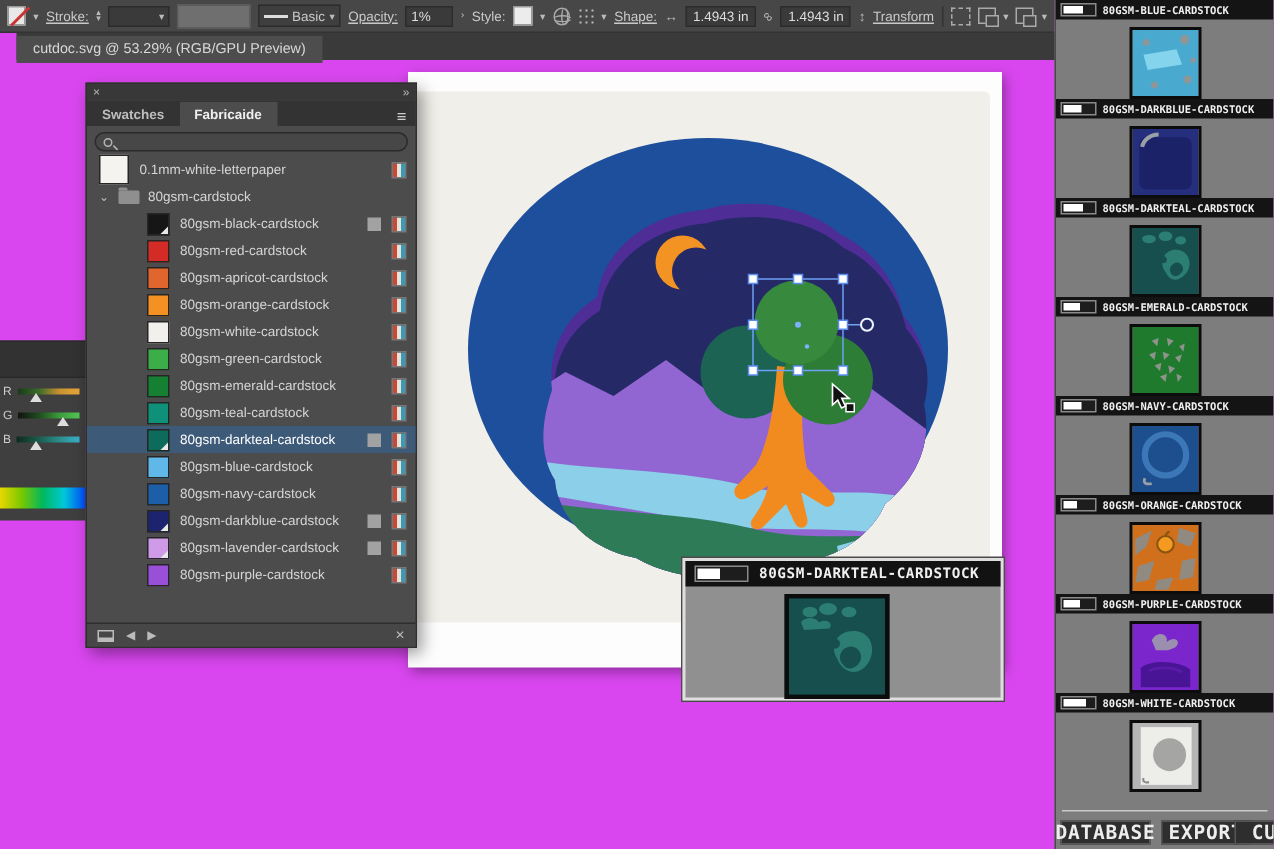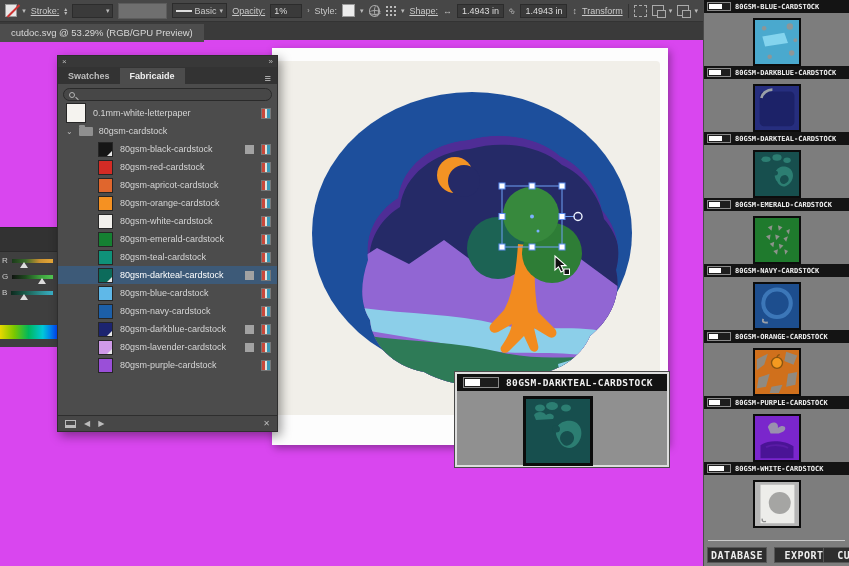--- a/index.html
+++ b/index.html
@@ -37,21 +37,21 @@
     background-image:radial-gradient(#bbb 1px, transparent 1px); background-size:4px 4px; }
   .harrow, .varrow { color:#bbb; font-size:9px; }
   .chain { color:#bbb; font-size:9px; transform:rotate(45deg); display:inline-block; }
   .tbicon { width:14px; height:12px; border:1px dashed #aaa; }
   .tbicon2 { width:13px; height:11px; border:1px solid #aaa; position:relative; }
   .tbicon2::after { content:""; position:absolute; right:-3px; bottom:-3px; width:7px; height:6px;
     background:#474747; border:1px solid #aaa; }
   .sep { width:1px; height:14px; background:#333; }
 
   
-  .titlestrip { position:absolute; left:0; top:22px; width:703px; height:18px; background:#3a3a3a; z-index:9; }
+  .titlestrip { position:absolute; left:11px; top:22px; width:703px; height:18px; background:#3a3a3a; z-index:9; }
   .doctab { display:inline-flex; align-items:center; height:18px; padding:0 11px;
     background:#4d4d4d; color:#d8d8d8; font-size:9.5px; }
 
   
   .artboard-white { position:absolute; left:272px; top:48px; width:396px; height:397px;
     background:#fdfdfd; box-shadow:2px 3px 8px rgba(0,0,0,.35); }
   .artboard-cream { position:absolute; left:0; top:13px; width:388px; height:354px;
     background:#f1efe9; border-radius:0 4px 0 0; }
   .artsvg { position:absolute; left:272px; top:48px; width:396px; height:397px; }
 
@@ -120,21 +120,21 @@
     background:#7d7d7d; border-left:1px solid #4a4a4a; z-index:9; }
   .mat { height:66px; }
   .mat-label { height:13px; background:#141414; display:flex; align-items:center; gap:4px; padding:0 3px; }
   .mat-label .pbar { width:24px; height:9px; }
   .mat-label .pixtext { font-size:7px; letter-spacing:0; }
   .mat-thumb { display:flex; justify-content:center; padding-top:5px; }
   .mat-thumb svg { border:2px solid #0c0c0c; display:block; }
   .sb-foot { position:absolute; left:0; right:0; bottom:0; height:26px; }
   .sb-foot::before { content:""; position:absolute; left:4px; right:4px; top:0; height:1px; background:#c9c9c9; }
   .sb-btn { position:absolute; bottom:3px; height:16px; background:#2e2e2e; border:1px solid #565656;
-    color:#ededed; font-family:"DejaVu Sans Mono",monospace; font-weight:bold; font-size:10px;
+    color:#ededed; font-family:"DejaVu Sans Mono",monospace; font-weight:bold; font-size:13px;
     display:flex; align-items:center; justify-content:center; letter-spacing:.5px; }
 </style>
 </head>
 <body>
 
 <div class="app">
 
   <div class="artboard-white">
     <div class="artboard-cream"></div>
   </div>
@@ -316,20 +316,25 @@
         <span class="chip" style="background:#f59122;"></span>
         <span class="name">80gsm-orange-cardstock</span>
         <span class="stripes"></span>
       </div>
       <div class="srow indent">
         <span class="chip" style="background:#f2f0ec;"></span>
         <span class="name">80gsm-white-cardstock</span>
         <span class="stripes"></span>
       </div>
       <div class="srow indent">
+        <span class="chip" style="background:#3cae49;"></span>
+        <span class="name">80gsm-green-cardstock</span>
+        <span class="stripes"></span>
+      </div>
+      <div class="srow indent">
         <span class="chip" style="background:#158032;"></span>
         <span class="name">80gsm-emerald-cardstock</span>
         <span class="stripes"></span>
       </div>
       <div class="srow indent">
         <span class="chip" style="background:#0f9179;"></span>
         <span class="name">80gsm-teal-cardstock</span>
         <span class="stripes"></span>
       </div>
       <div class="srow indent selected">

